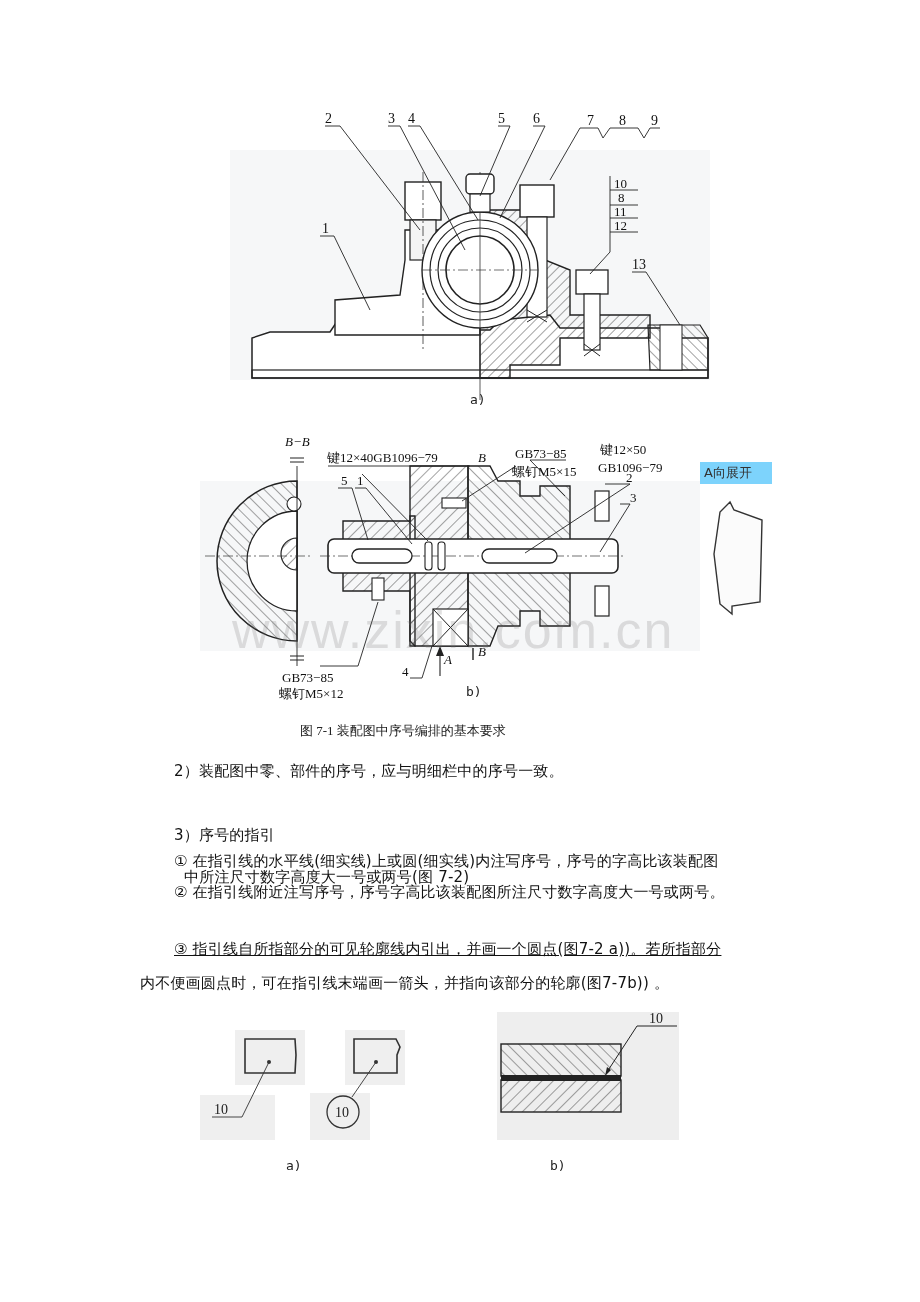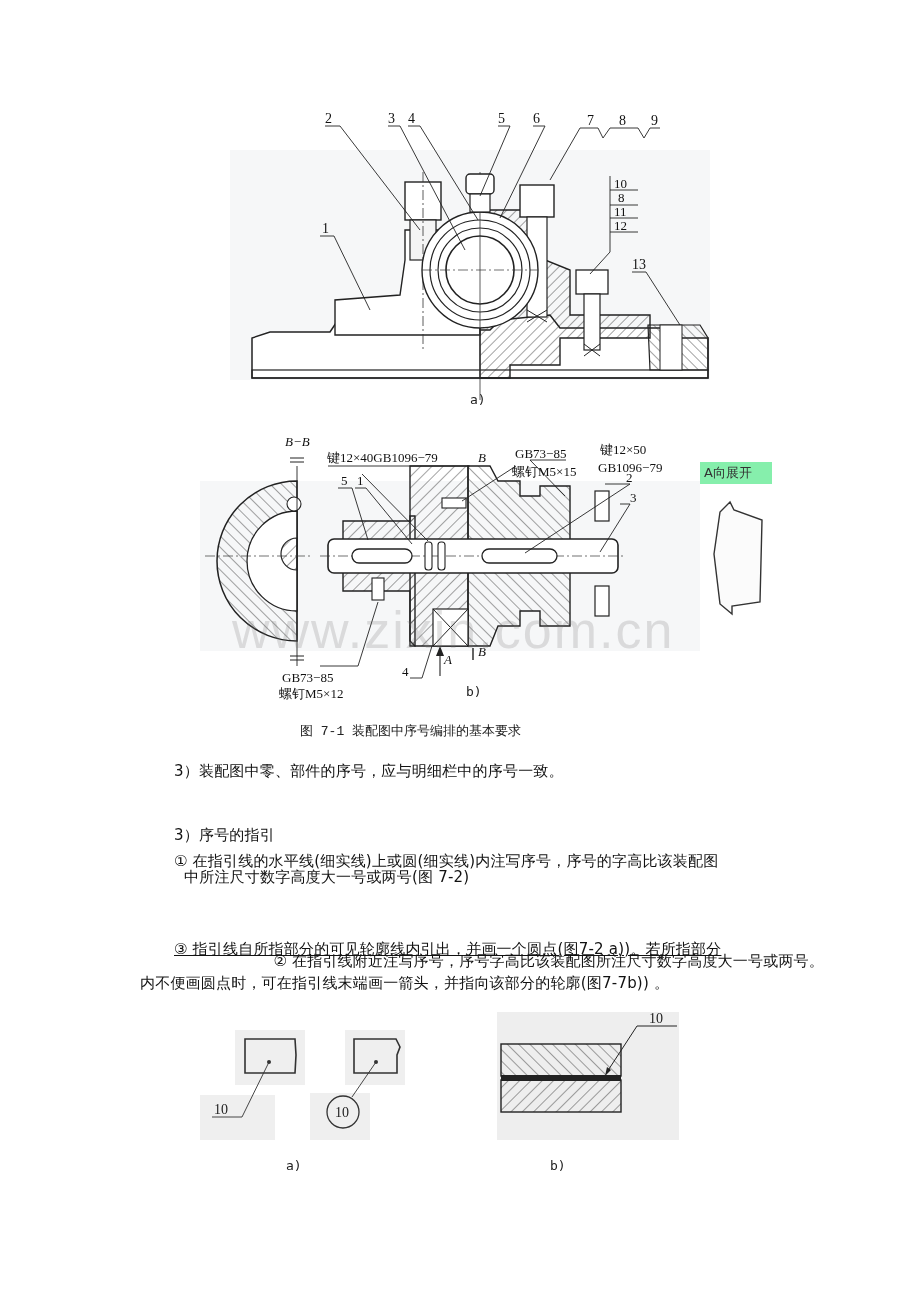--- a/index.html
+++ b/index.html
@@ -170,35 +170,35 @@
       <text x="202" y="250">4</text>
       <text x="244" y="238" font-style="italic">A</text>
       <text x="278" y="230" font-style="italic">B</text>
       <text x="82" y="256">GB73−85</text>
       <text x="79" y="272">螺钉M5×12</text>
     </g>
   </svg>
 </div>
 
 <div class="abs" style="left:700px; top:462px; width:72px; height:170px;">
-  <div style="background:#86efac; font-size:13px; padding:2px 4px; color:#333; font-family:'DejaVu Sans',sans-serif;">A向展开</div>
+  <div style="background:#7dd3fc; font-size:13px; padding:2px 4px; color:#333; font-family:'DejaVu Sans',sans-serif;">A向展开</div>
   <svg width="72" height="140" viewBox="0 0 72 140">
     <path d="M30 18 L20 28 L14 70 L20 120 L32 130 L32 122 L60 118 L62 36 L34 26 Z" fill="#fbfbfb" stroke="#333" stroke-width="1.4"></path>
   </svg>
 </div>
 <div class="watermark">www.zixin.com.cn</div>
 <div class="abs cap" style="left:466px; top:684px;">b)</div>
 
-<div class="abs" style="left:300px; top:722px; font-size:13px; color:#222; font-family:Liberation Mono, monospace;text-align:center;">图 7-1   装配图中序号编排的基本要求</div>
-
-<div class="para indent" style="top:761px;">3）装配图中零、部件的序号，应与明细栏中的序号一致。</div>
+<div class="abs" style="left:300px; top:722px; font-size:13px; color:#222; font-family:Liberation Serif, serif;text-align:center;">图 7-1   装配图中序号编排的基本要求</div>
+
+<div class="para indent" style="top:761px;">2）装配图中零、部件的序号，应与明细栏中的序号一致。</div>
 <div class="para indent" style="top:825px;">3）序号的指引</div>
 <div class="para indent" style="top:851px;">①  在指引线的水平线(细实线)上或圆(细实线)内注写序号，序号的字高比该装配图</div>
 <div class="para" style="top:867px;margin-left:44px;">中所注尺寸数字高度大一号或两号(图 7-2)</div>
-<div class="para indent" style="top:951px;text-align:right;">②  在指引线附近注写序号，序号字高比该装配图所注尺寸数字高度大一号或两号。</div>
+<div class="para indent" style="top:882px;">②  在指引线附近注写序号，序号字高比该装配图所注尺寸数字高度大一号或两号。</div>
 <div class="para indent" style="top:939px;text-decoration:underline;">③  指引线自所指部分的可见轮廓线内引出，并画一个圆点(图7-2 a))。若所指部分</div>
 <div class="para" style="top:973px;">内不便画圆点时，可在指引线末端画一箭头，并指向该部分的轮廓(图7-7b)) 。</div>
 
 <div class="fig" style="left:200px; top:1025px; width:215px; height:115px;">
   <svg width="215" height="115" viewBox="0 0 215 115">
     <rect x="35" y="5" width="70" height="55" fill="#efefef"></rect>
     <rect x="0" y="70" width="75" height="45" fill="#efefef"></rect>
     <rect x="145" y="5" width="60" height="55" fill="#efefef"></rect>
     <rect x="110" y="68" width="60" height="47" fill="#efefef"></rect>
 

